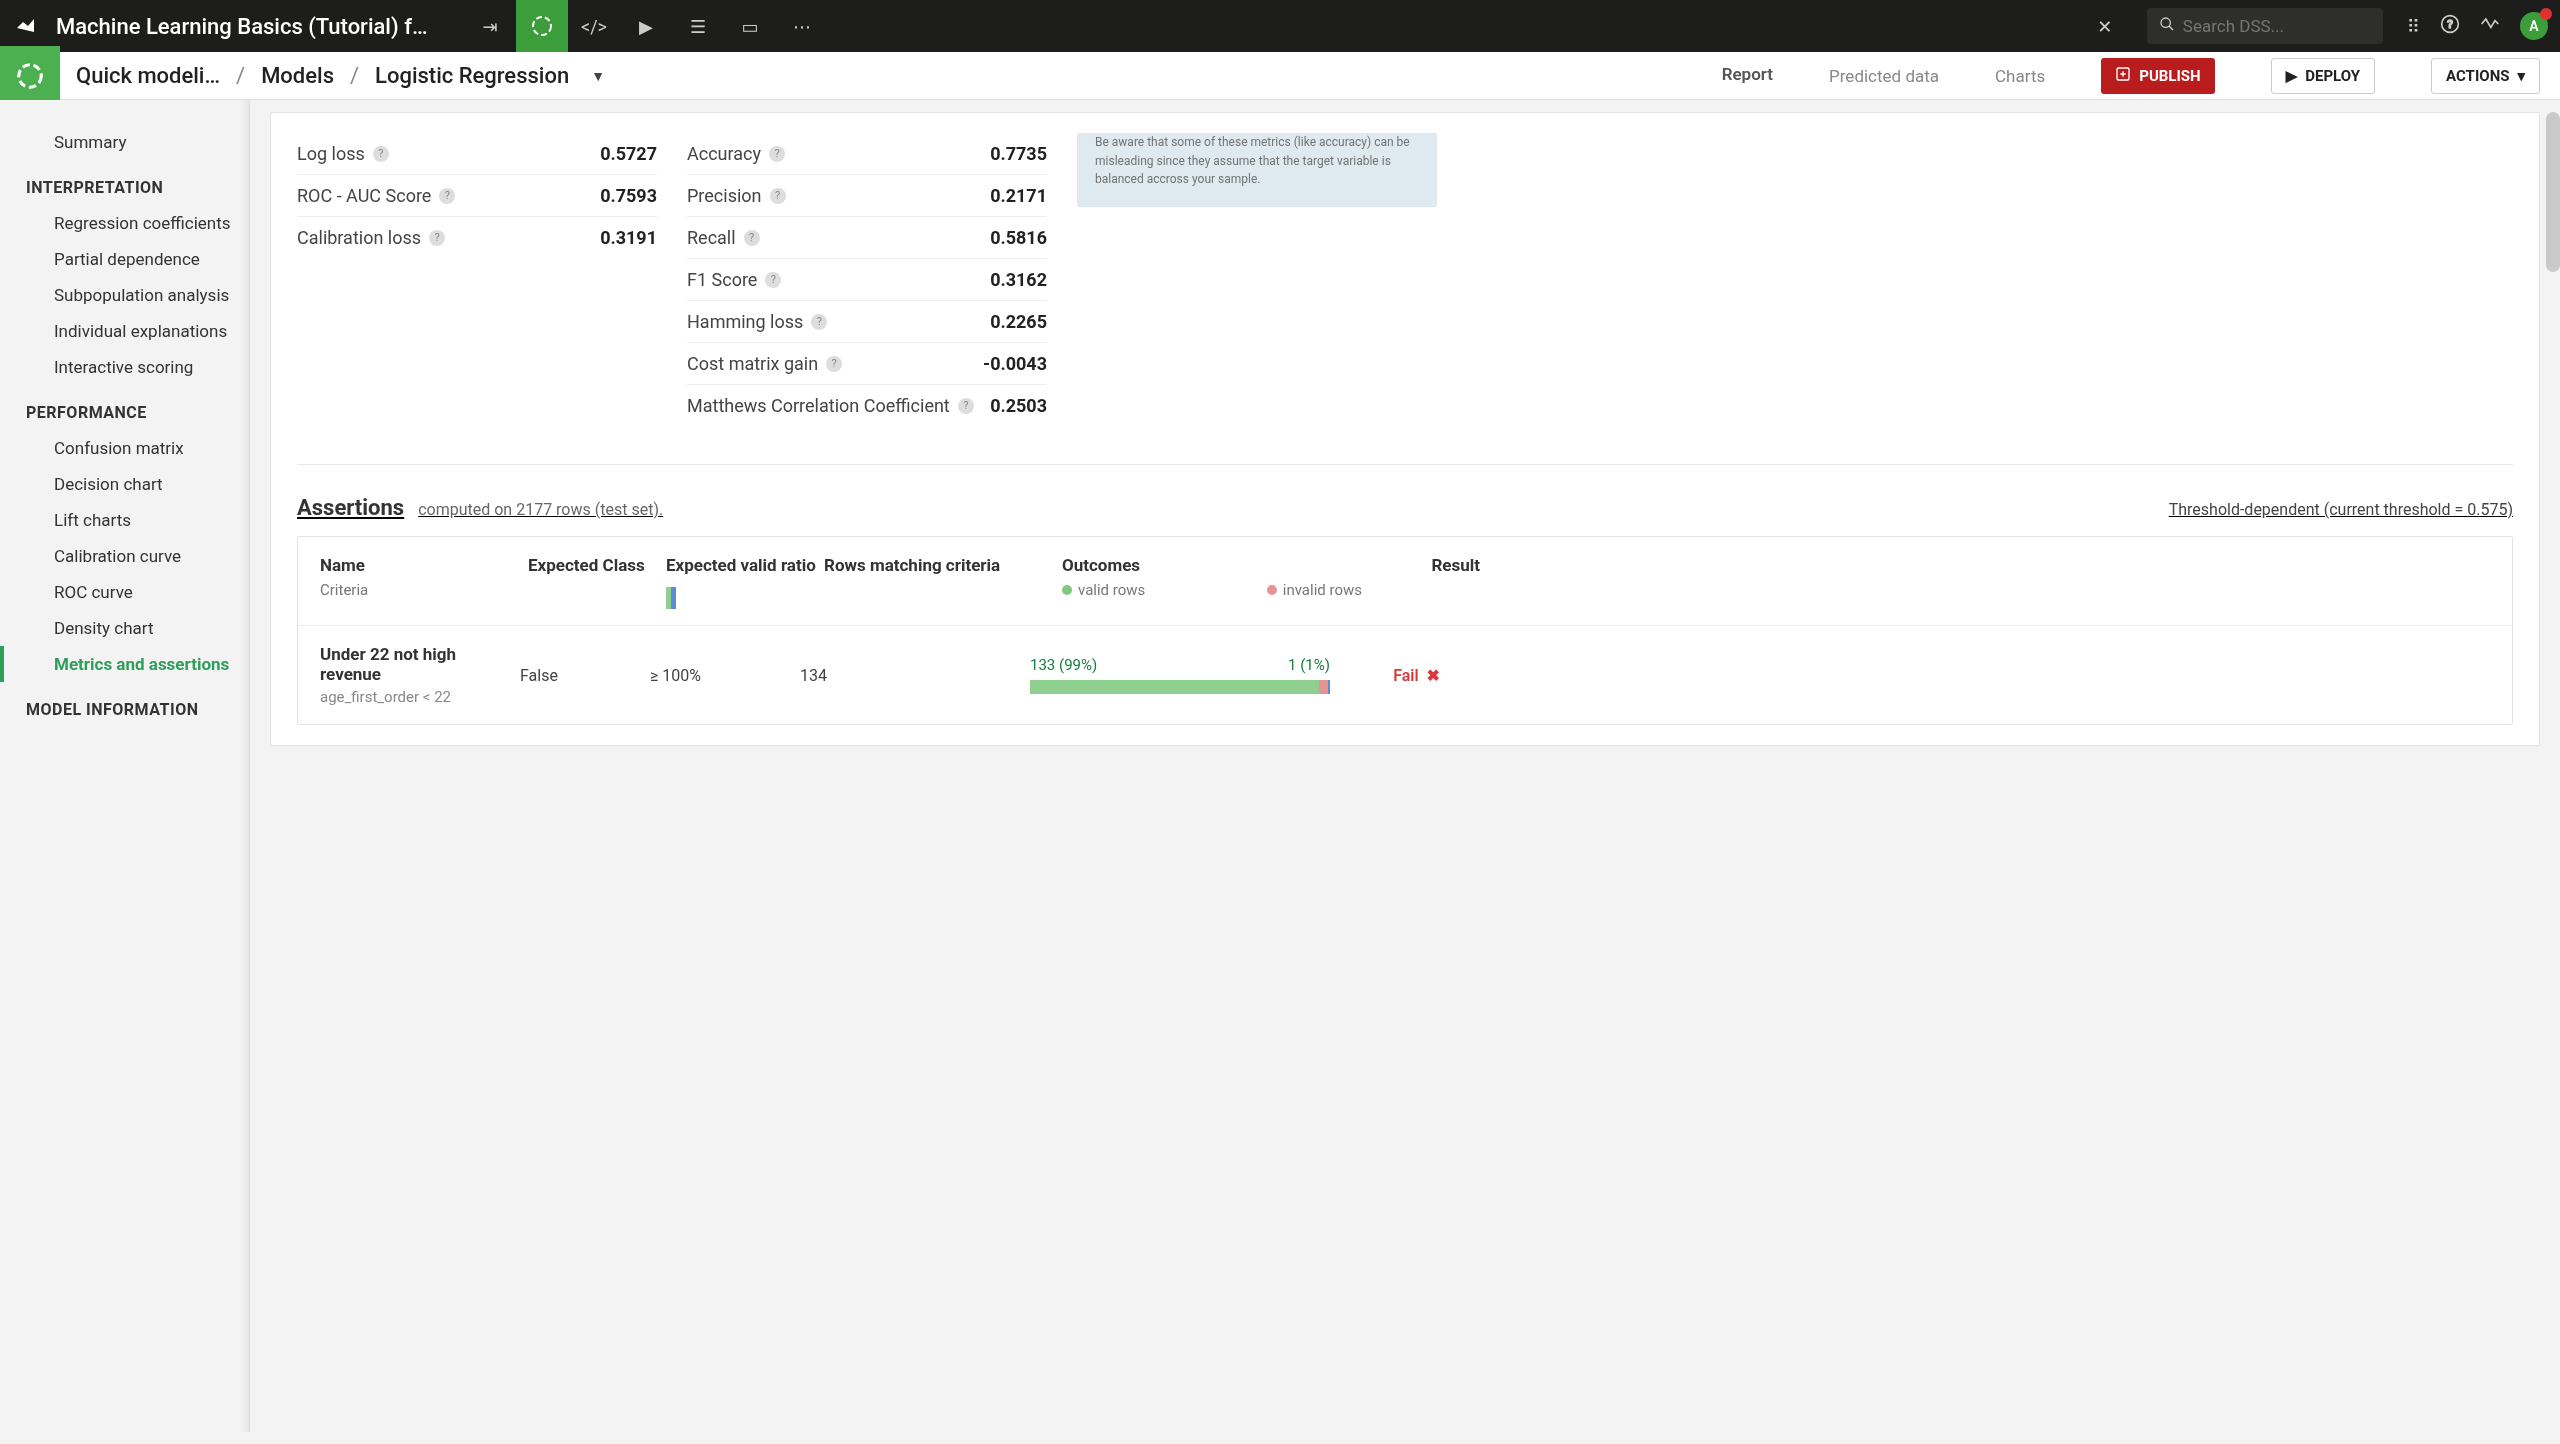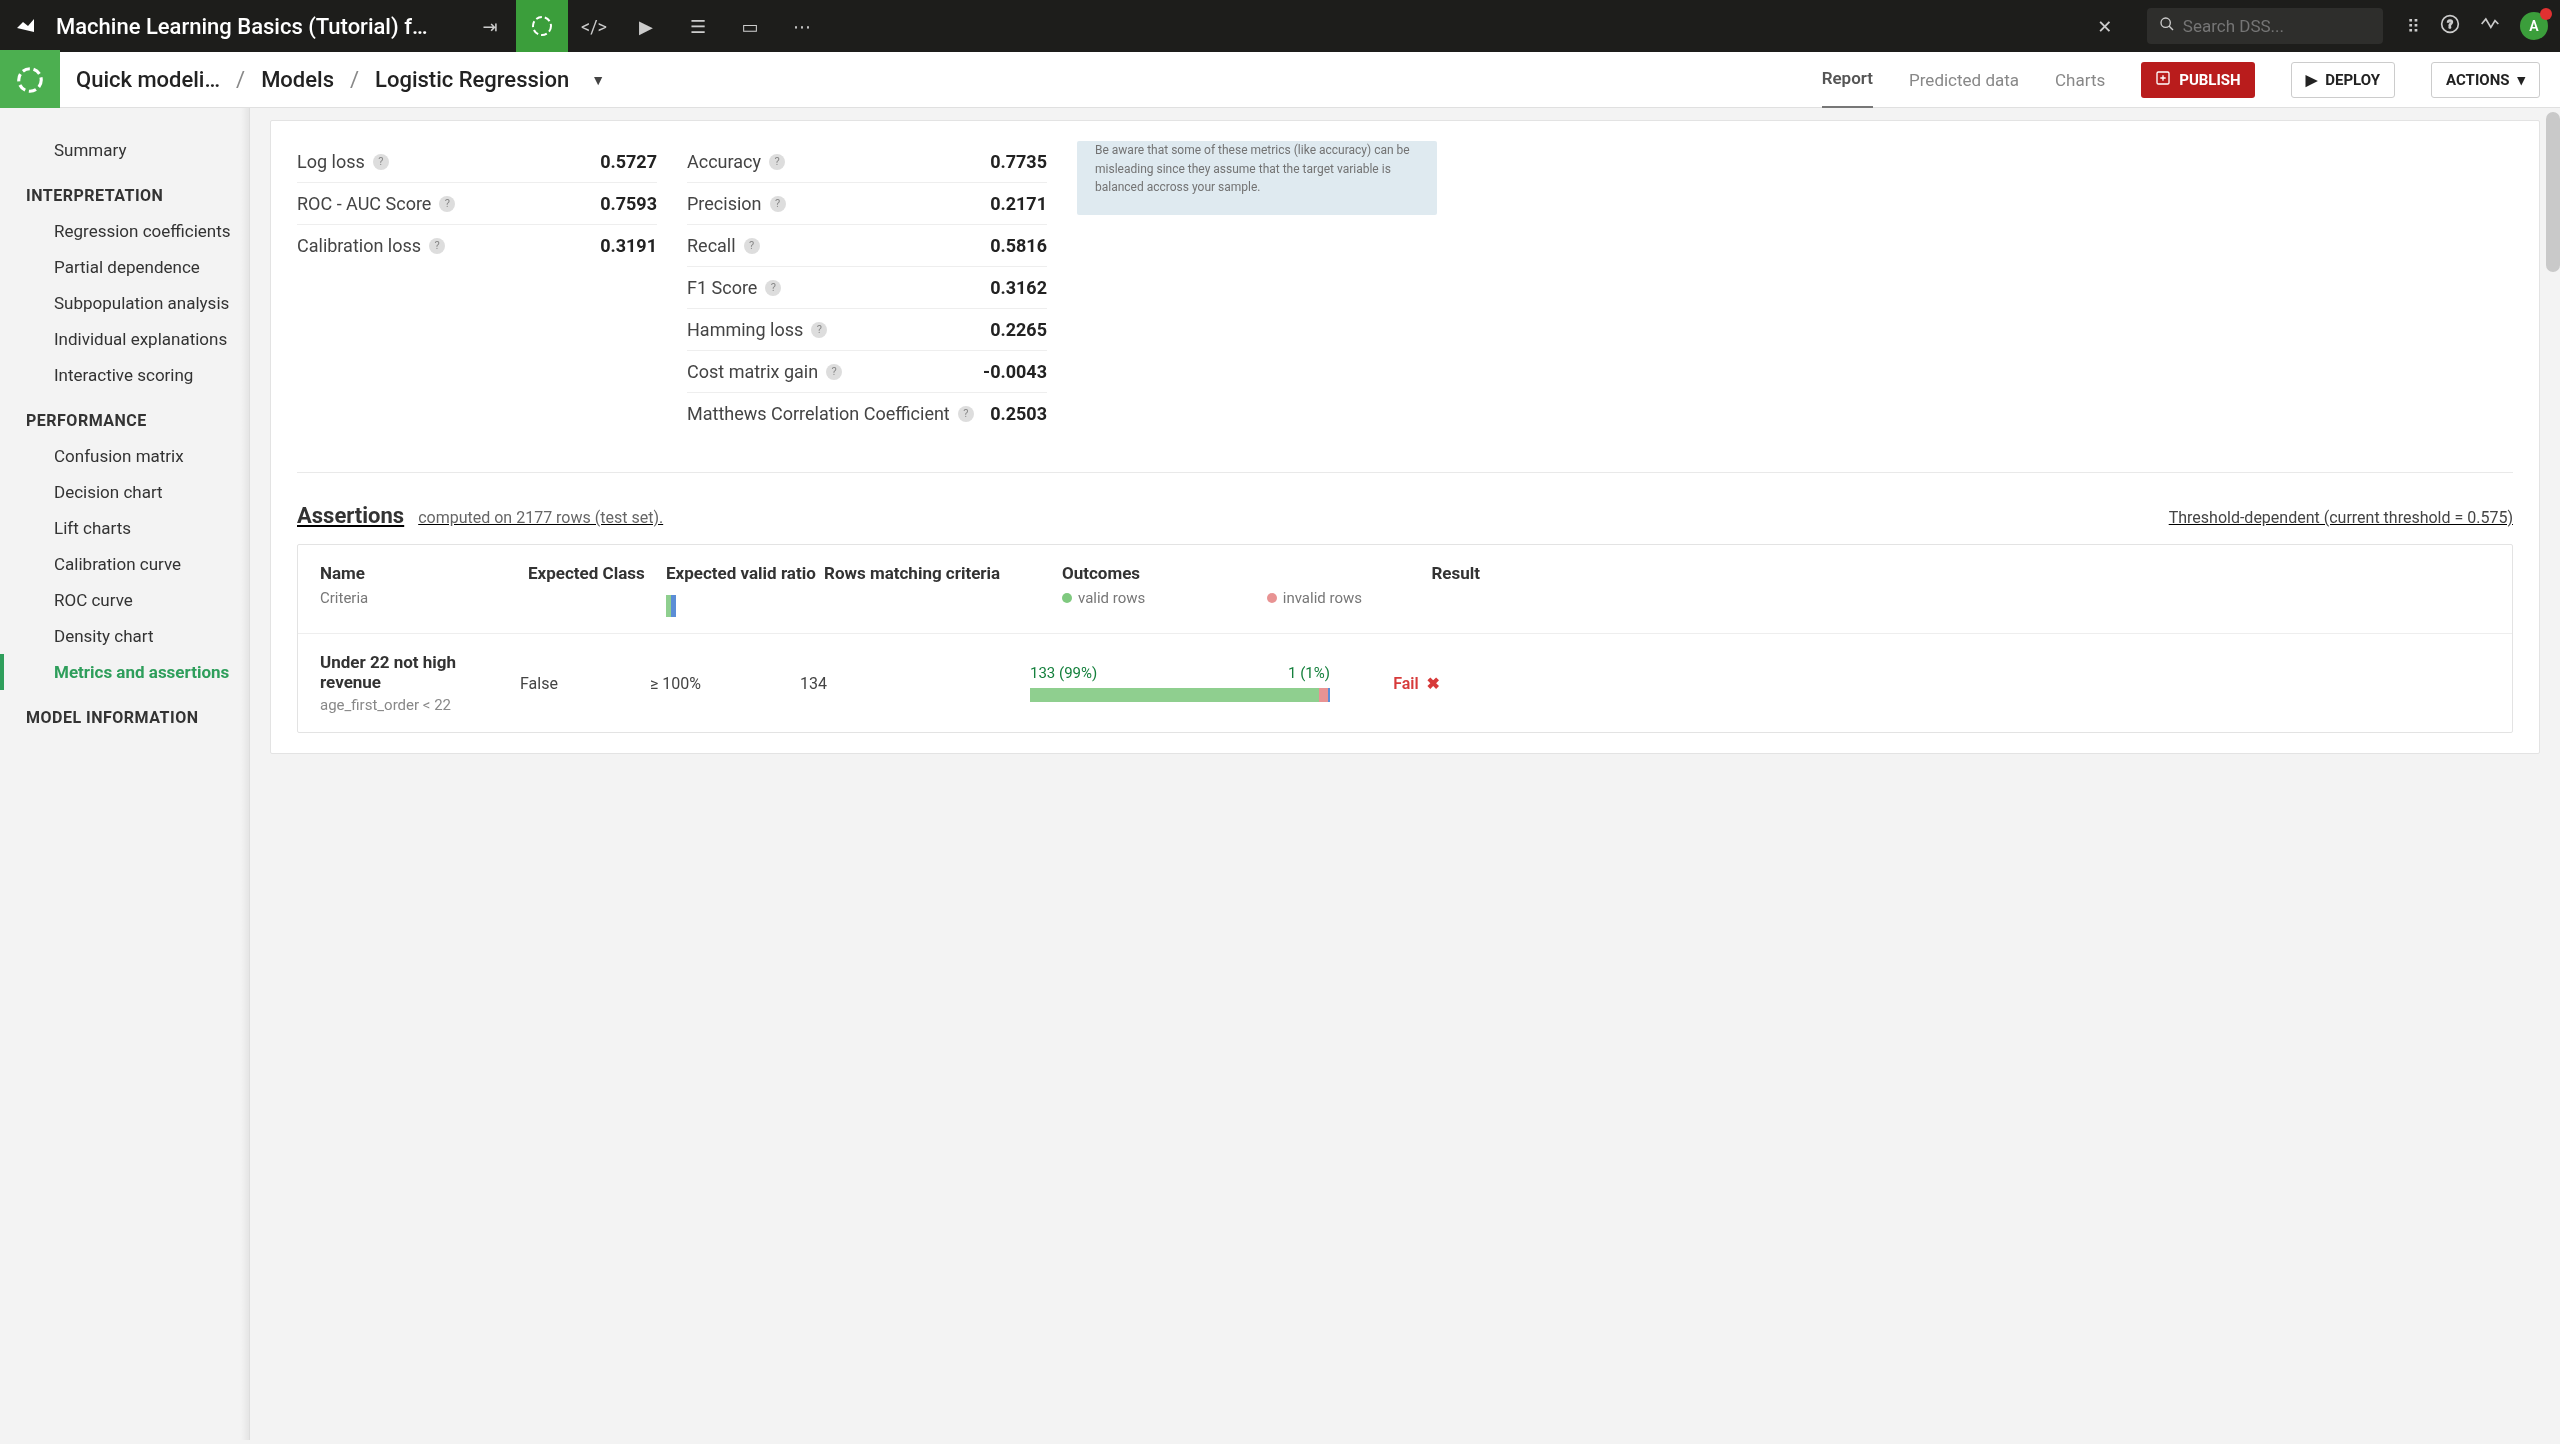--- a/index.html
+++ b/index.html
@@ -11,28 +11,28 @@
 .project-title { margin-left:8px; font-size:22px; font-weight:500; white-space:nowrap; overflow:hidden; text-overflow:ellipsis; max-width:380px;}
 .top-icons { display:flex; align-items:center; gap:0; margin-left:20px;}
 .top-icon { width:52px; height:52px; display:flex; align-items:center; justify-content:center; font-size:18px; color:#ccc;}
 .top-icon.active { background:#3b9e3b; color:#fff;}
 .search-box { background:#2e2e2c; border-radius:4px; height:36px; display:flex; align-items:center; padding:0 12px; width:236px; margin-left:auto;}
 .search-box input { background:transparent; border:none; color:#bbb; font-size:17px; margin-left:8px; width:100%; outline:none;}
 .right-icons { display:flex; align-items:center; gap:20px; margin-left:16px;}
 .avatar { width:28px; height:28px; border-radius:50%; background:#3b9e3b; display:flex; align-items:center; justify-content:center; font-size:14px; font-weight:600; color:#fff; position:relative;}
 .avatar::after { content:""; position:absolute; top:-4px; right:-4px; width:12px; height:12px; background:#e03131; border-radius:50%;}
 
-.secondbar { height:56px; background:#fff; display:flex; align-items:center; padding:0; border-bottom:1px solid #e0e0e0;}
+.secondbar { height:48px; background:#fff; display:flex; align-items:center; padding:0; border-bottom:1px solid #e0e0e0;}
 .flow-badge { width:60px; height:60px; background:#4caf50; display:flex; align-items:center; justify-content:center; color:#fff; font-size:26px;}
 .breadcrumb { display:flex; align-items:center; gap:16px; margin-left:16px; font-size:22px; color:#222;}
 .breadcrumb .sep { color:#888;}
 .bc-item { font-weight:500;}
 .bc-item.truncate { max-width:160px; white-space:nowrap; overflow:hidden; text-overflow:ellipsis;}
 .bc-caret { margin-left:6px; font-size:14px; color:#444;}
-.tabrow { margin-left:auto; display:flex; align-items:center; gap:36px; padding-right:20px;}
+.tabrow { margin-left:auto; display:flex; align-items:center; gap:56px; padding-right:20px;}
 .tab { font-size:17px; color:#888; padding:18px 0; }
 .tab.active { color:#555; border-bottom:3px solid #777; font-weight:600;}
 .btn { border:1px solid #ccc; border-radius:3px; padding:8px 14px; font-size:15px; font-weight:700; display:flex; align-items:center; gap:8px; background:#fff;}
 .btn.publish { background:#b91c1c; color:#fff; border:none;}
 .btn.deploy { color:#222;}
 .btn.actions { color:#222;}
 
 .main { display:flex; height:calc(100% - 112px);}
 .sidebar { width:250px; padding:24px 0 24px 0; overflow-y:auto; background:#f3f3f3; border-right:1px solid #ddd; position:relative;}
 .sidebar::after{ content:""; position:absolute; right:0; top:0; width:8px; height:100%; background:linear-gradient(to left, rgba(0,0,0,0.06), transparent);}

